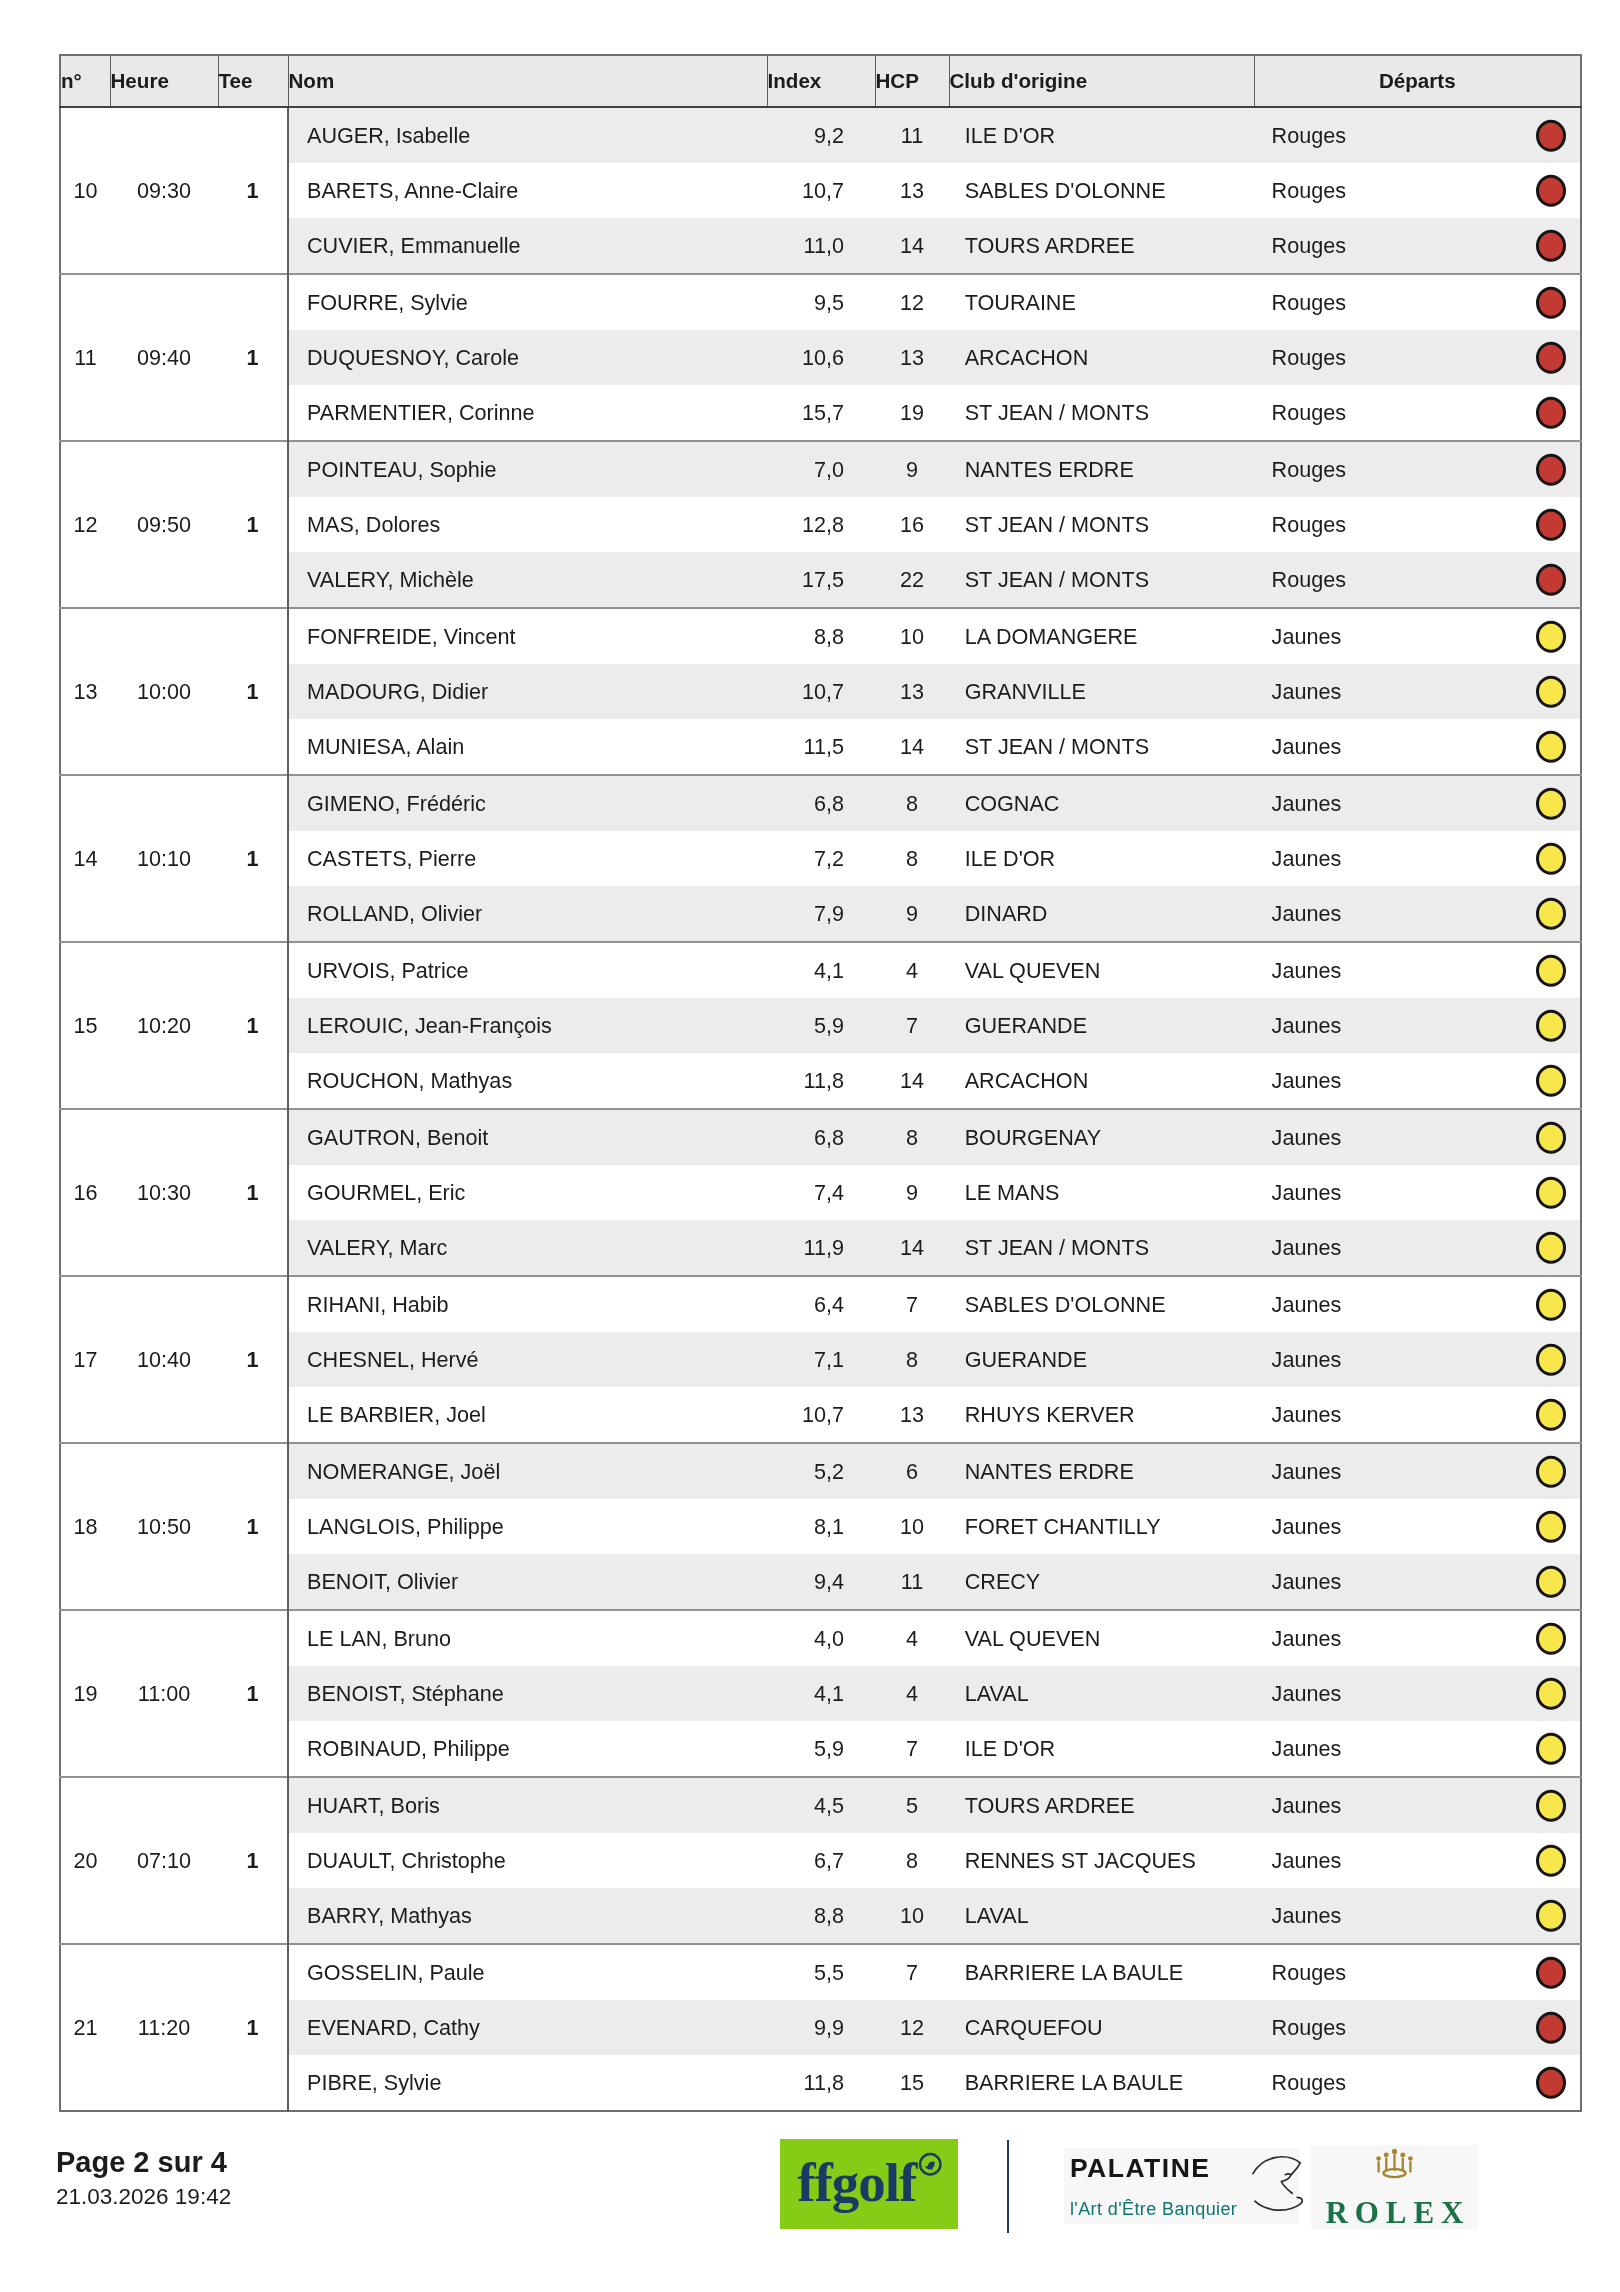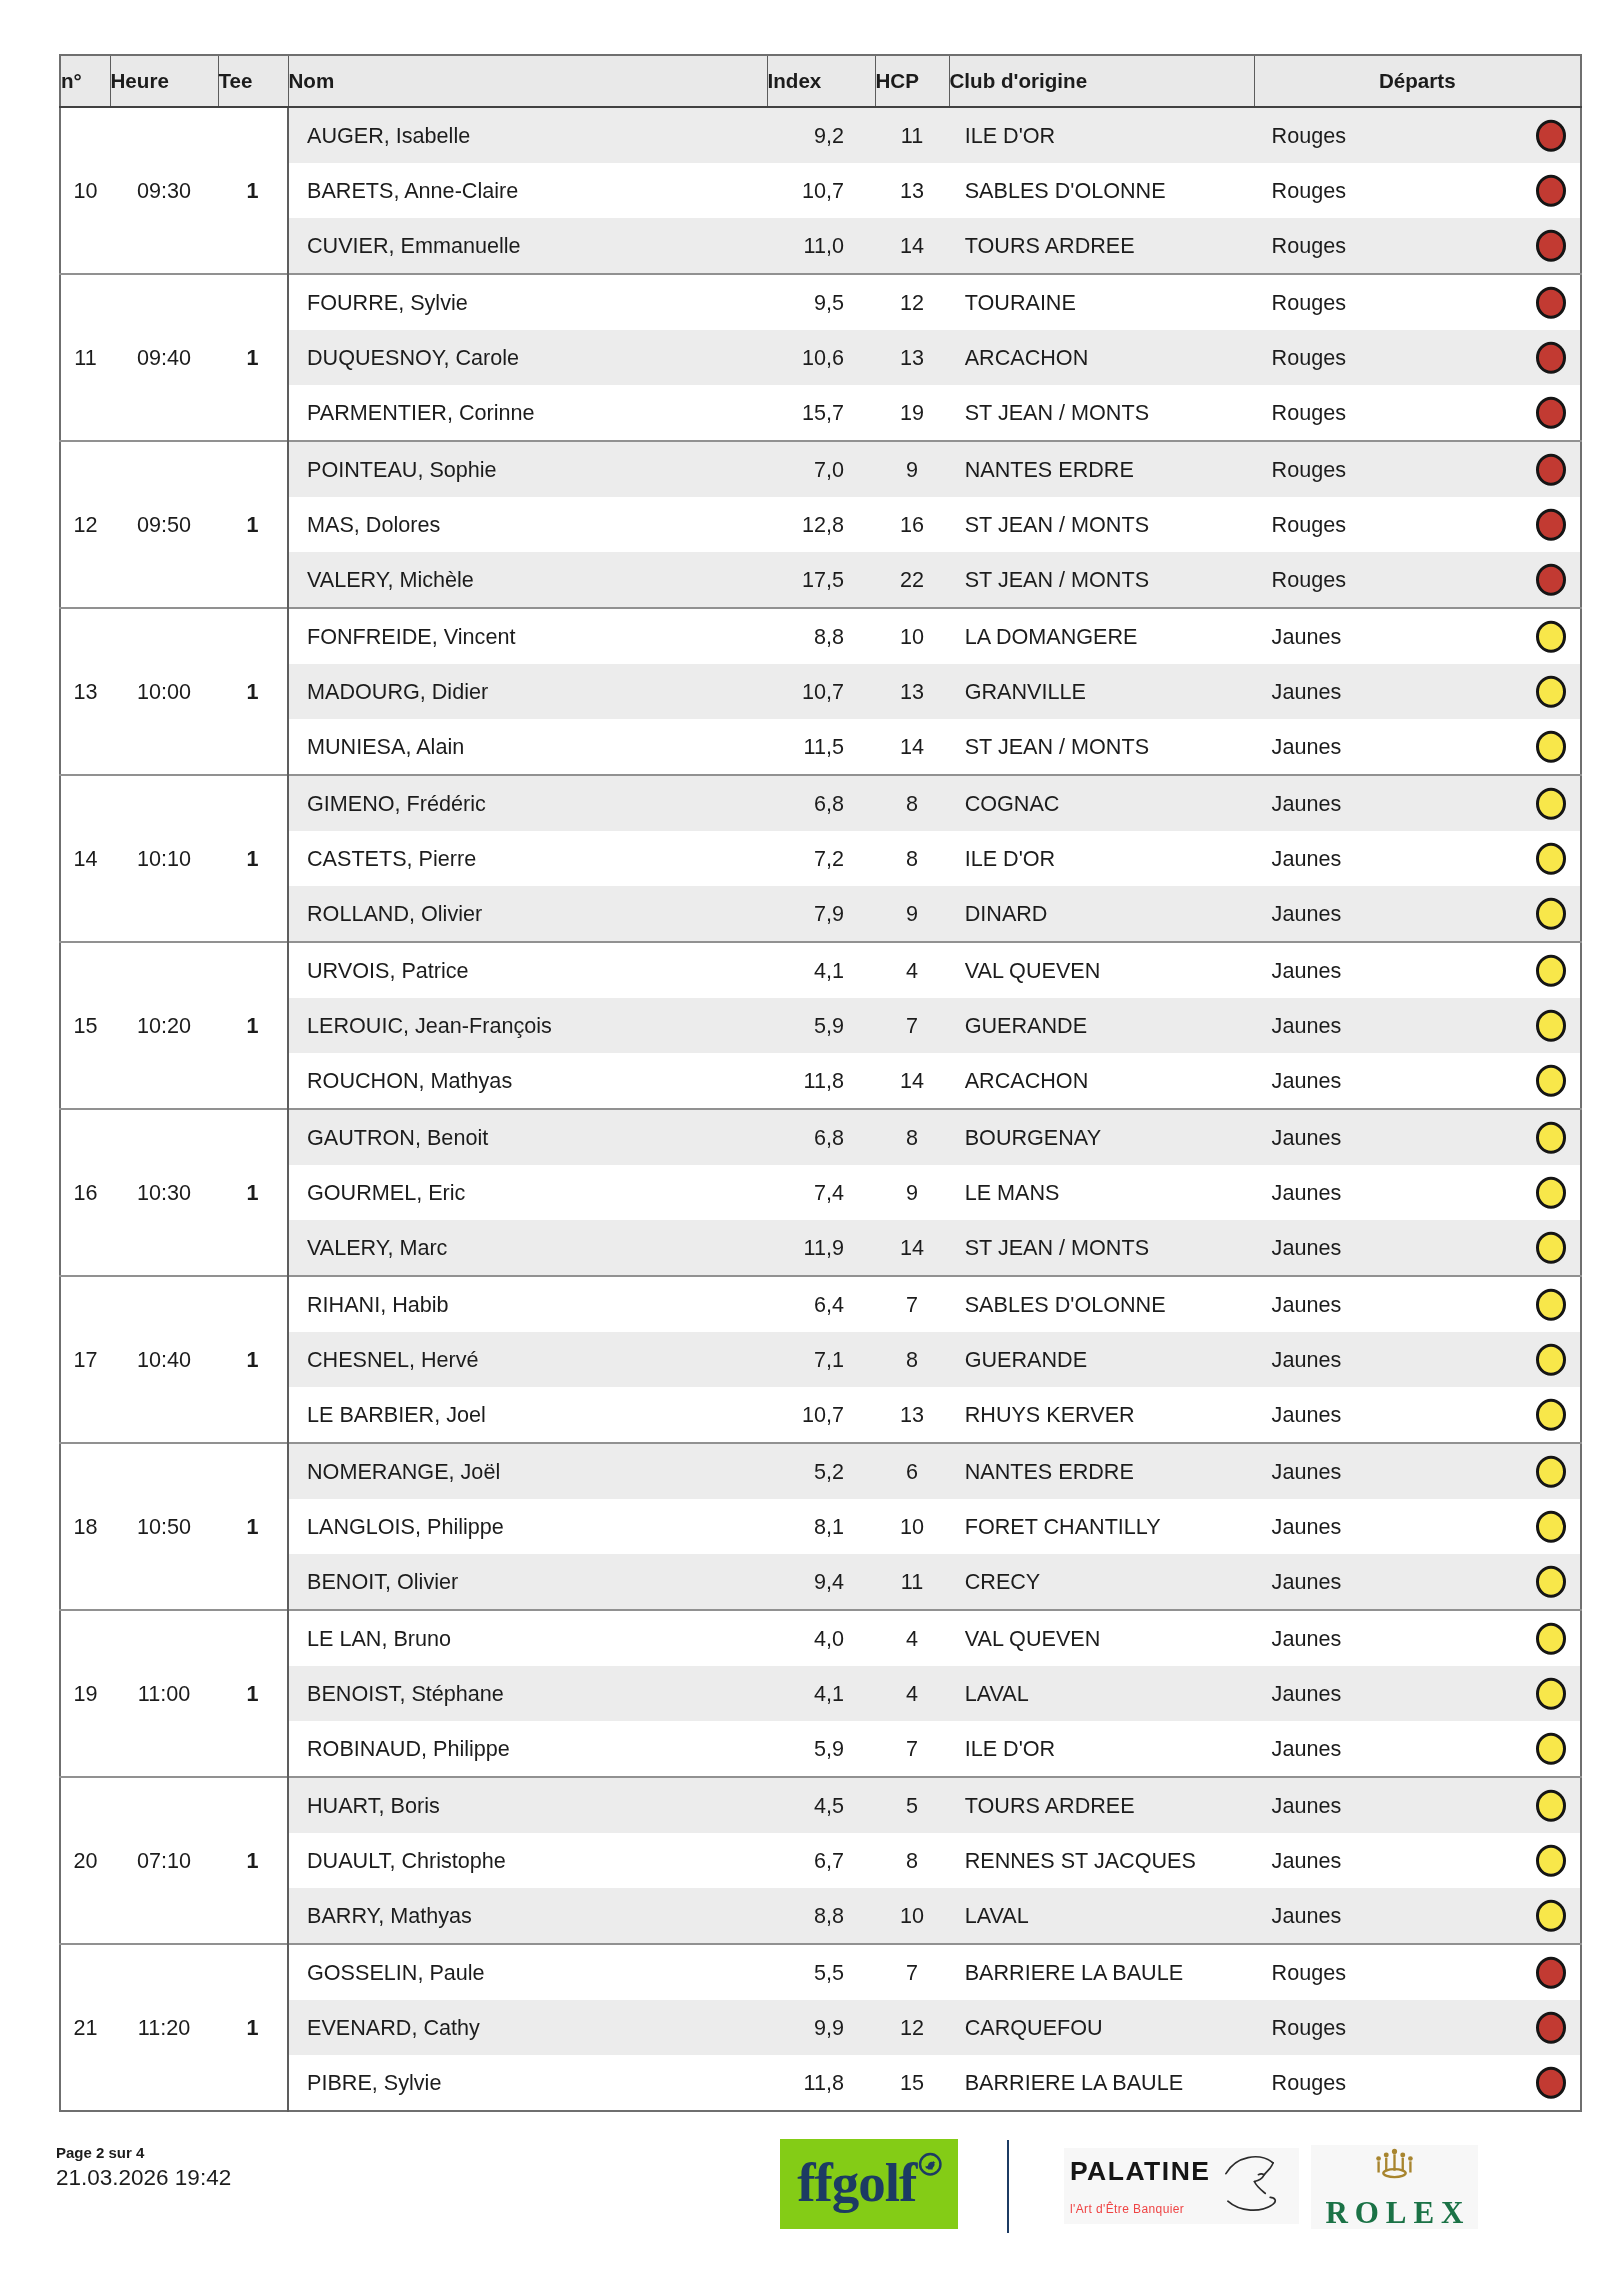--- a/index.html
+++ b/index.html
@@ -38,41 +38,41 @@
   td.club{padding-left:15.7px;}
   td.dep{padding-left:17.6px;position:relative;}
   .dot{
     position:absolute;right:13.7px;top:50%;transform:translateY(-50%);
     width:24.5px;height:26.5px;border:3.9px solid #151515;border-radius:50%;
     box-sizing:content-box;
   }
 
   
   .pageinfo{position:absolute;left:56px;top:2143px;line-height:1.35;}
-  .pagenum{font-weight:bold;font-size:15px;}
+  .pagenum{font-weight:bold;font-size:29px;}
   .datetime{font-size:22.5px;}
 
   .logo-ffgolf{
     position:absolute;left:780px;top:2139px;width:178px;height:90px;
     background:#84cc16;display:flex;align-items:center;justify-content:center;
   }
   .ffgolf-text{
     font-family:"Liberation Serif", serif;font-weight:bold;font-size:55px;
     letter-spacing:-1px;line-height:1;position:relative;top:-2px;
   }
   .ffgolf-mark{position:relative;top:-17.6px;left:2px;}
 
   .logo-divider{position:absolute;left:1007px;top:2140px;width:2px;height:93px;}
 
   .logo-palatine{
     position:absolute;left:1064px;top:2148px;width:223px;height:76px;
     background:#f7f7f7;display:flex;align-items:center;gap:9.8px;padding:0 5.9px;
   }
   .pal-name{font-weight:bold;font-size:26.5px;letter-spacing:1.5px;color:#161616;}
-  .pal-tag{font-size:12px;color:#ef4444;letter-spacing:0.4px;margin-top:15px;white-space:nowrap;}
+  .pal-tag{font-size:18px;color:#0f766e;letter-spacing:0.4px;margin-top:15px;white-space:nowrap;}
 
   .logo-rolex{
     position:absolute;left:1311px;top:2145px;width:167px;height:84px;
     background:#f7f7f7;display:flex;flex-direction:column;align-items:center;justify-content:center;
   }
   .rolex-name{
     font-family:"Liberation Serif", serif;font-weight:bold;font-size:31px;
     letter-spacing:6.9px;text-indent:6.9px;line-height:1;margin-top:14px;
   }
 </style>

